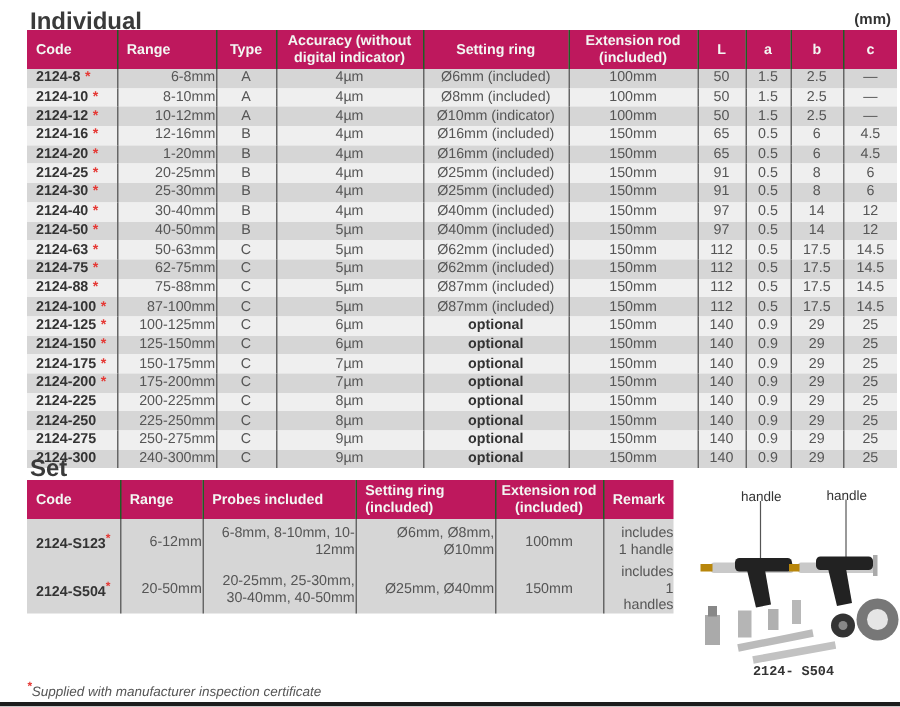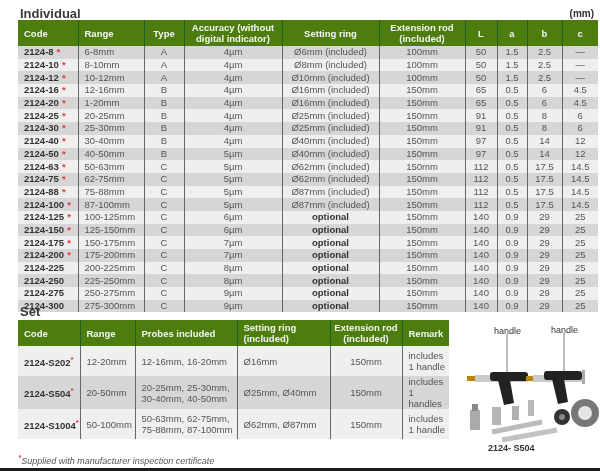--- a/index.html
+++ b/index.html
@@ -1,50 +1,50 @@
 <!DOCTYPE html>
 <html><head>
 <meta charset="utf-8">
 <style>
   * { box-sizing: border-box; margin: 0; padding: 0; }
   html, body { width: 600px; height: 471px; background: #ffffff; overflow: hidden; }
   body { font-family: "Liberation Sans", sans-serif; color: #333; position: relative; }
 
-  .section-title { position: absolute; font-weight: bold; font-size: 13px; color: #3a3a3a; }
+  .section-title { position: absolute; font-weight: bold; font-size: 16px; color: #3a3a3a; }
   .unit-label { position: absolute; right: 6px; top: 8px; font-weight: bold; font-size: 10px; color: #333; }
 
   table { border-collapse: collapse; position: absolute; table-layout: fixed; }
-  th { background: #4d7c0f; color: #f3f7f3; font-weight: bold; font-size: 9.5px; line-height: 11px; border-right: 1px solid #1f5e24; }
+  th { background: #be185d; color: #f3f7f3; font-weight: bold; font-size: 9.5px; line-height: 11px; border-right: 1px solid #1f5e24; }
   th:last-child { border-right: none; }
   td { font-size: 9.5px; color: #555; border-right: 1px solid #666; white-space: nowrap; }
   td:last-child { border-right: none; }
   tr.odd td { background: #d6d6d6; }
   tr.even td { background: #efefef; }
 
   #individual { left: 18px; top: 20px; width: 580px; }
   #individual th { height: 26px; }
   #individual td { height: 12.7px; line-height: 12px; }
   .code { font-weight: bold; color: #333; padding-left: 6px; text-align: left; }
-  .left { text-align: left; padding-left: 6px; }
+  .left { text-align: right; padding-left: 6px; }
   .center { text-align: center; }
   .opt { font-weight: bold; color: #333; }
   .star { color: #e53935; font-weight: bold; }
   th.left { text-align: left; padding-left: 6px; }
   th.center { text-align: center; }
 
   #set { left: 18px; top: 320px; width: 431px; }
   #set th { height: 26px; }
   #set td { height: 30px; line-height: 11px; font-size: 9.5px; white-space: normal; }
 
   .footnote { position: absolute; left: 18px; top: 453px; font-size: 9px; color: #555; font-style: italic; }
   .bottom-bar { position: absolute; left: 0; bottom: 0; width: 600px; height: 3px; background: #1c1c1c; }
 
   .product-img { position: absolute; left: 462px; top: 320px; width: 138px; height: 135px; }
   .handle-label { position: absolute; font-size: 9px; color: #333; }
-  .product-caption { position: absolute; left: 488px; top: 443px; font-size: 9px; font-weight: bold; color: #333; }
+  .product-caption { position: absolute; left: 502px; top: 443px; font-size: 9px; font-weight: bold; color: #333; font-family: Liberation Mono, monospace; }
 </style>
 </head>
 <body>
 
 <div class="section-title" style="left:20px; top:6px;">Individual</div>
 <div class="unit-label">(mm)</div>
 
 <table id="individual">
   <colgroup>
     <col style="width:60px">
@@ -95,21 +95,21 @@
         <td class="center"><span>50</span></td>
         <td class="center"><span>1.5</span></td>
         <td class="center"><span>2.5</span></td>
         <td class="center"><span>—</span></td>
       </tr>
       <tr class="odd">
         <td class="code"><span>2124-12</span><span class="star" style="margin-left: 3px;">*</span></td>
         <td class="left"><span>10-12mm</span></td>
         <td class="center"><span>A</span></td>
         <td class="center"><span>4µm</span></td>
-        <td class="center"><span>Ø10mm (included)</span></td>
+        <td class="center"><span>Ø10mm (indicator)</span></td>
         <td class="center"><span>100mm</span></td>
         <td class="center"><span>50</span></td>
         <td class="center"><span>1.5</span></td>
         <td class="center"><span>2.5</span></td>
         <td class="center"><span>—</span></td>
       </tr>
       <tr class="even">
         <td class="code"><span>2124-16</span><span class="star" style="margin-left: 3px;">*</span></td>
         <td class="left"><span>12-16mm</span></td>
         <td class="center"><span>B</span></td>
@@ -308,21 +308,21 @@
         <td class="center"><span>9µm</span></td>
         <td class="center opt"><span>optional</span></td>
         <td class="center"><span>150mm</span></td>
         <td class="center"><span>140</span></td>
         <td class="center"><span>0.9</span></td>
         <td class="center"><span>29</span></td>
         <td class="center"><span>25</span></td>
       </tr>
       <tr class="odd">
         <td class="code"><span>2124-300</span></td>
-        <td class="left"><span>275-300mm</span></td>
+        <td class="left"><span>240-300mm</span></td>
         <td class="center"><span>C</span></td>
         <td class="center"><span>9µm</span></td>
         <td class="center opt"><span>optional</span></td>
         <td class="center"><span>150mm</span></td>
         <td class="center"><span>140</span></td>
         <td class="center"><span>0.9</span></td>
         <td class="center"><span>29</span></td>
         <td class="center"><span>25</span></td>
       </tr>
     </tbody>
@@ -343,43 +343,35 @@
     <tr>
       <th class="left">Code</th>
       <th class="left">Range</th>
       <th class="left">Probes included</th>
       <th class="left">Setting ring (included)</th>
       <th class="center">Extension rod (included)</th>
       <th class="left">Remark</th>
     </tr>
   </thead>
   <tbody id="set-body">
-      <tr class="even">
-        <td class="code"><span>2124-S202</span><span class="star" style="vertical-align: super; font-size: 8px;">*</span></td>
-        <td class="left"><span>12-20mm</span></td>
-        <td class="left"><span>12-16mm, 16-20mm</span></td>
-        <td class="left"><span>Ø16mm</span></td>
-        <td class="center"><span>150mm</span></td>
+      <tr class="odd">
+        <td class="code"><span>2124-S123</span><span class="star" style="vertical-align: super; font-size: 8px;">*</span></td>
+        <td class="left"><span>6-12mm</span></td>
+        <td class="left"><span>6-8mm, 8-10mm, 10-12mm</span></td>
+        <td class="left"><span>Ø6mm, Ø8mm, Ø10mm</span></td>
+        <td class="center"><span>100mm</span></td>
         <td class="left"><span>includes 1 handle</span></td>
       </tr>
       <tr class="odd">
         <td class="code"><span>2124-S504</span><span class="star" style="vertical-align: super; font-size: 8px;">*</span></td>
         <td class="left"><span>20-50mm</span></td>
         <td class="left"><span>20-25mm, 25-30mm, 30-40mm, 40-50mm</span></td>
         <td class="left"><span>Ø25mm, Ø40mm</span></td>
         <td class="center"><span>150mm</span></td>
         <td class="left"><span>includes 1 handles</span></td>
-      </tr>
-      <tr class="even">
-        <td class="code"><span>2124-S1004</span><span class="star" style="vertical-align: super; font-size: 8px;">*</span></td>
-        <td class="left"><span>50-100mm</span></td>
-        <td class="left"><span>50-63mm, 62-75mm, 75-88mm, 87-100mm</span></td>
-        <td class="left"><span>Ø62mm, Ø87mm</span></td>
-        <td class="center"><span>150mm</span></td>
-        <td class="left"><span>includes 1 handle</span></td>
       </tr>
     </tbody>
 </table>
 
 <div class="product-img">
   <svg width="138" height="135" viewBox="0 0 138 135">
     <line x1="45" y1="14" x2="45" y2="55" stroke="#555" stroke-width="0.8"></line>
     <line x1="102" y1="13" x2="102" y2="55" stroke="#555" stroke-width="0.8"></line>
     <rect x="12" y="55" width="55" height="7" rx="2" fill="#c9c9c9"></rect>
     <rect x="5" y="56" width="8" height="5" fill="#b8860b"></rect>

